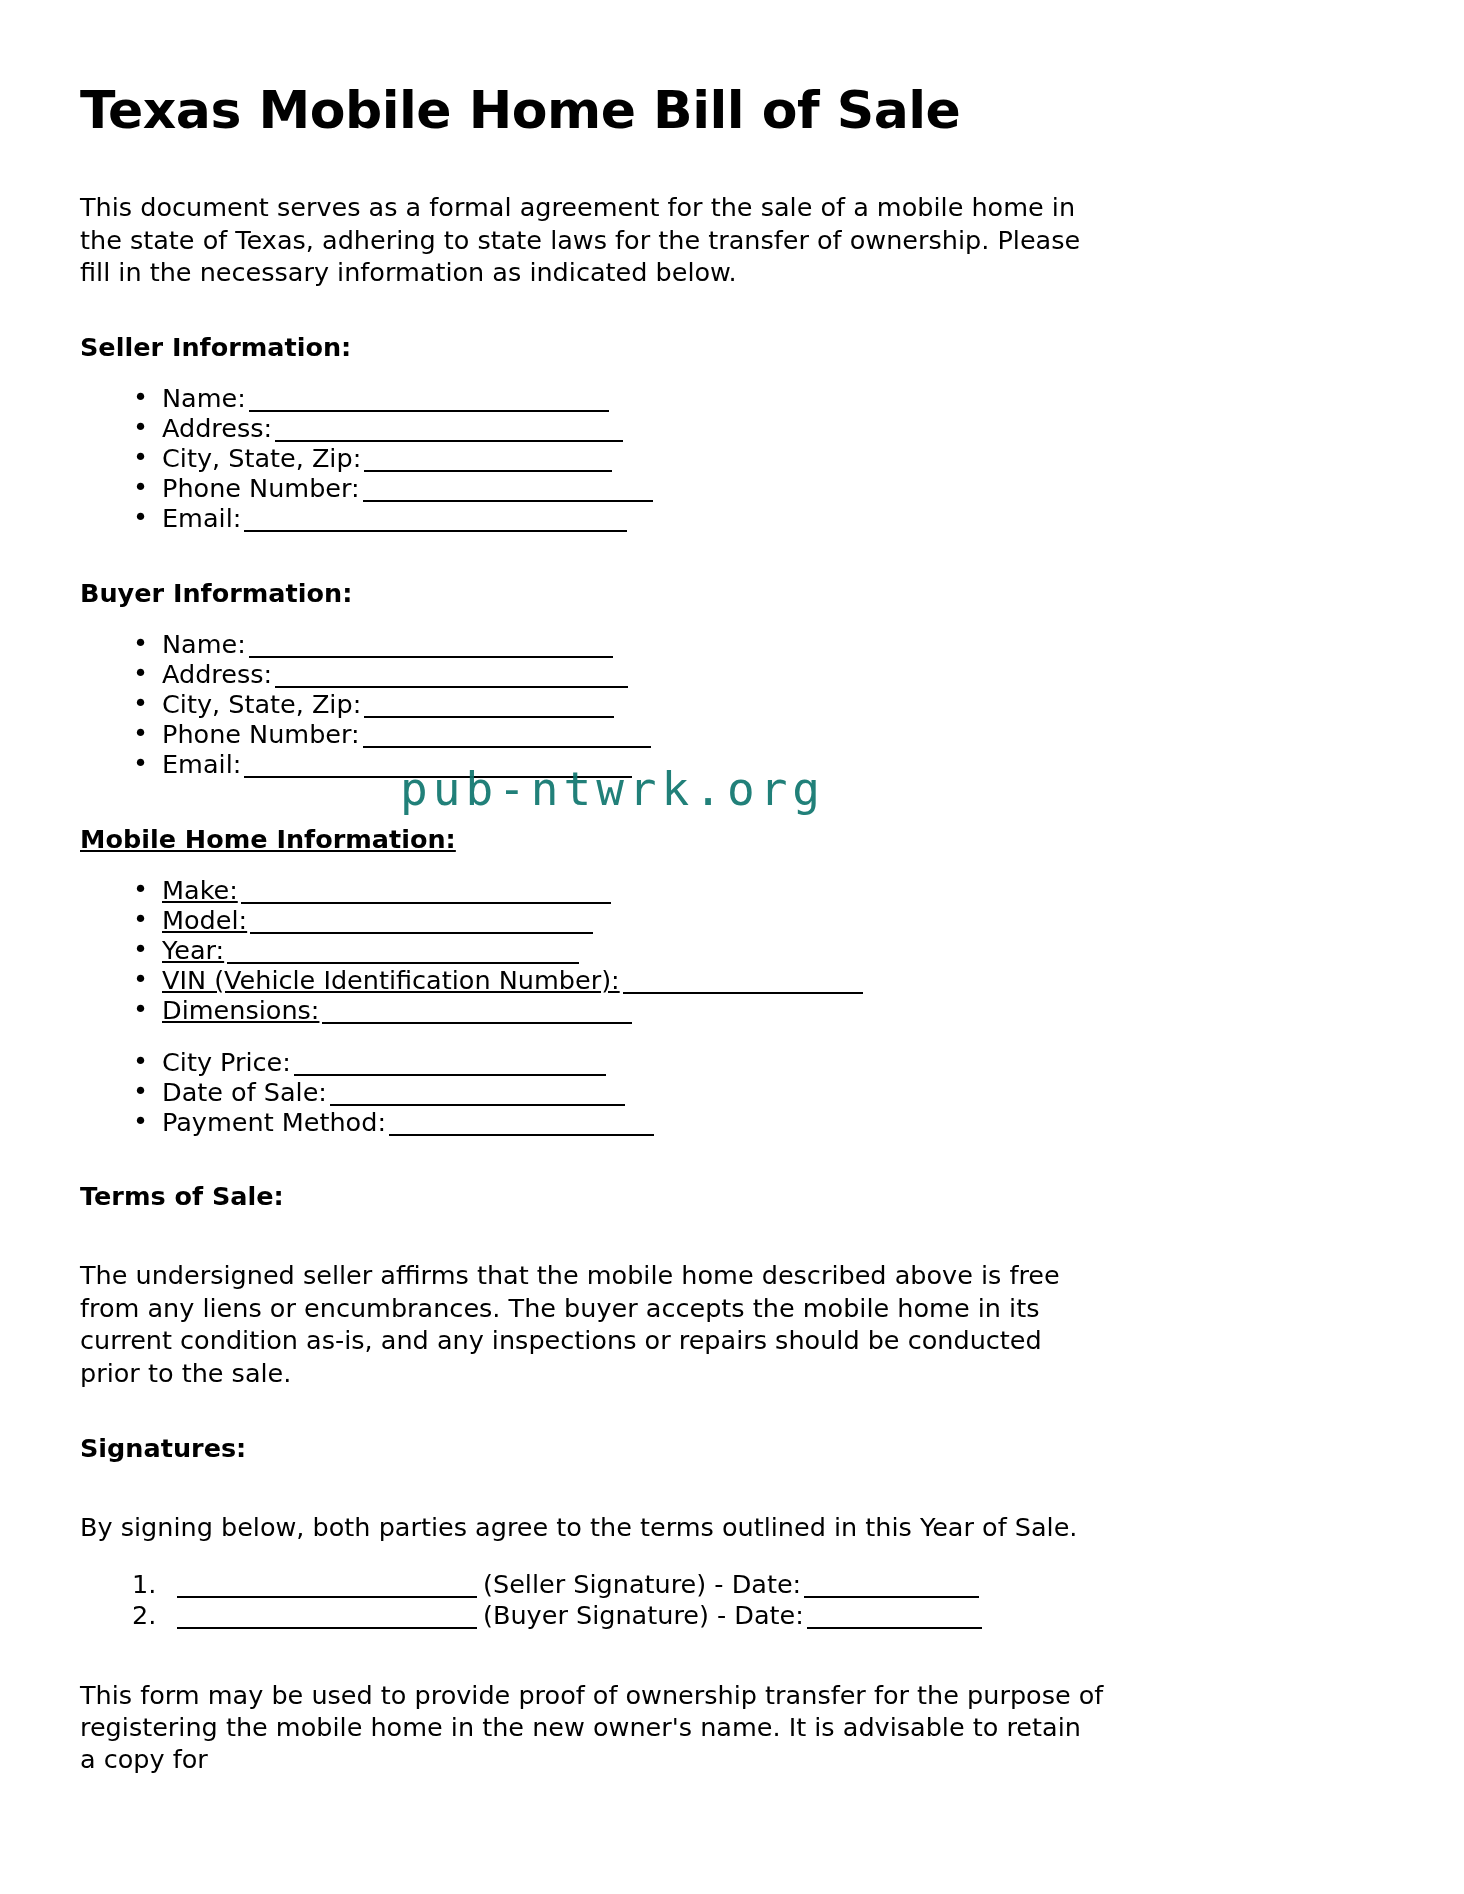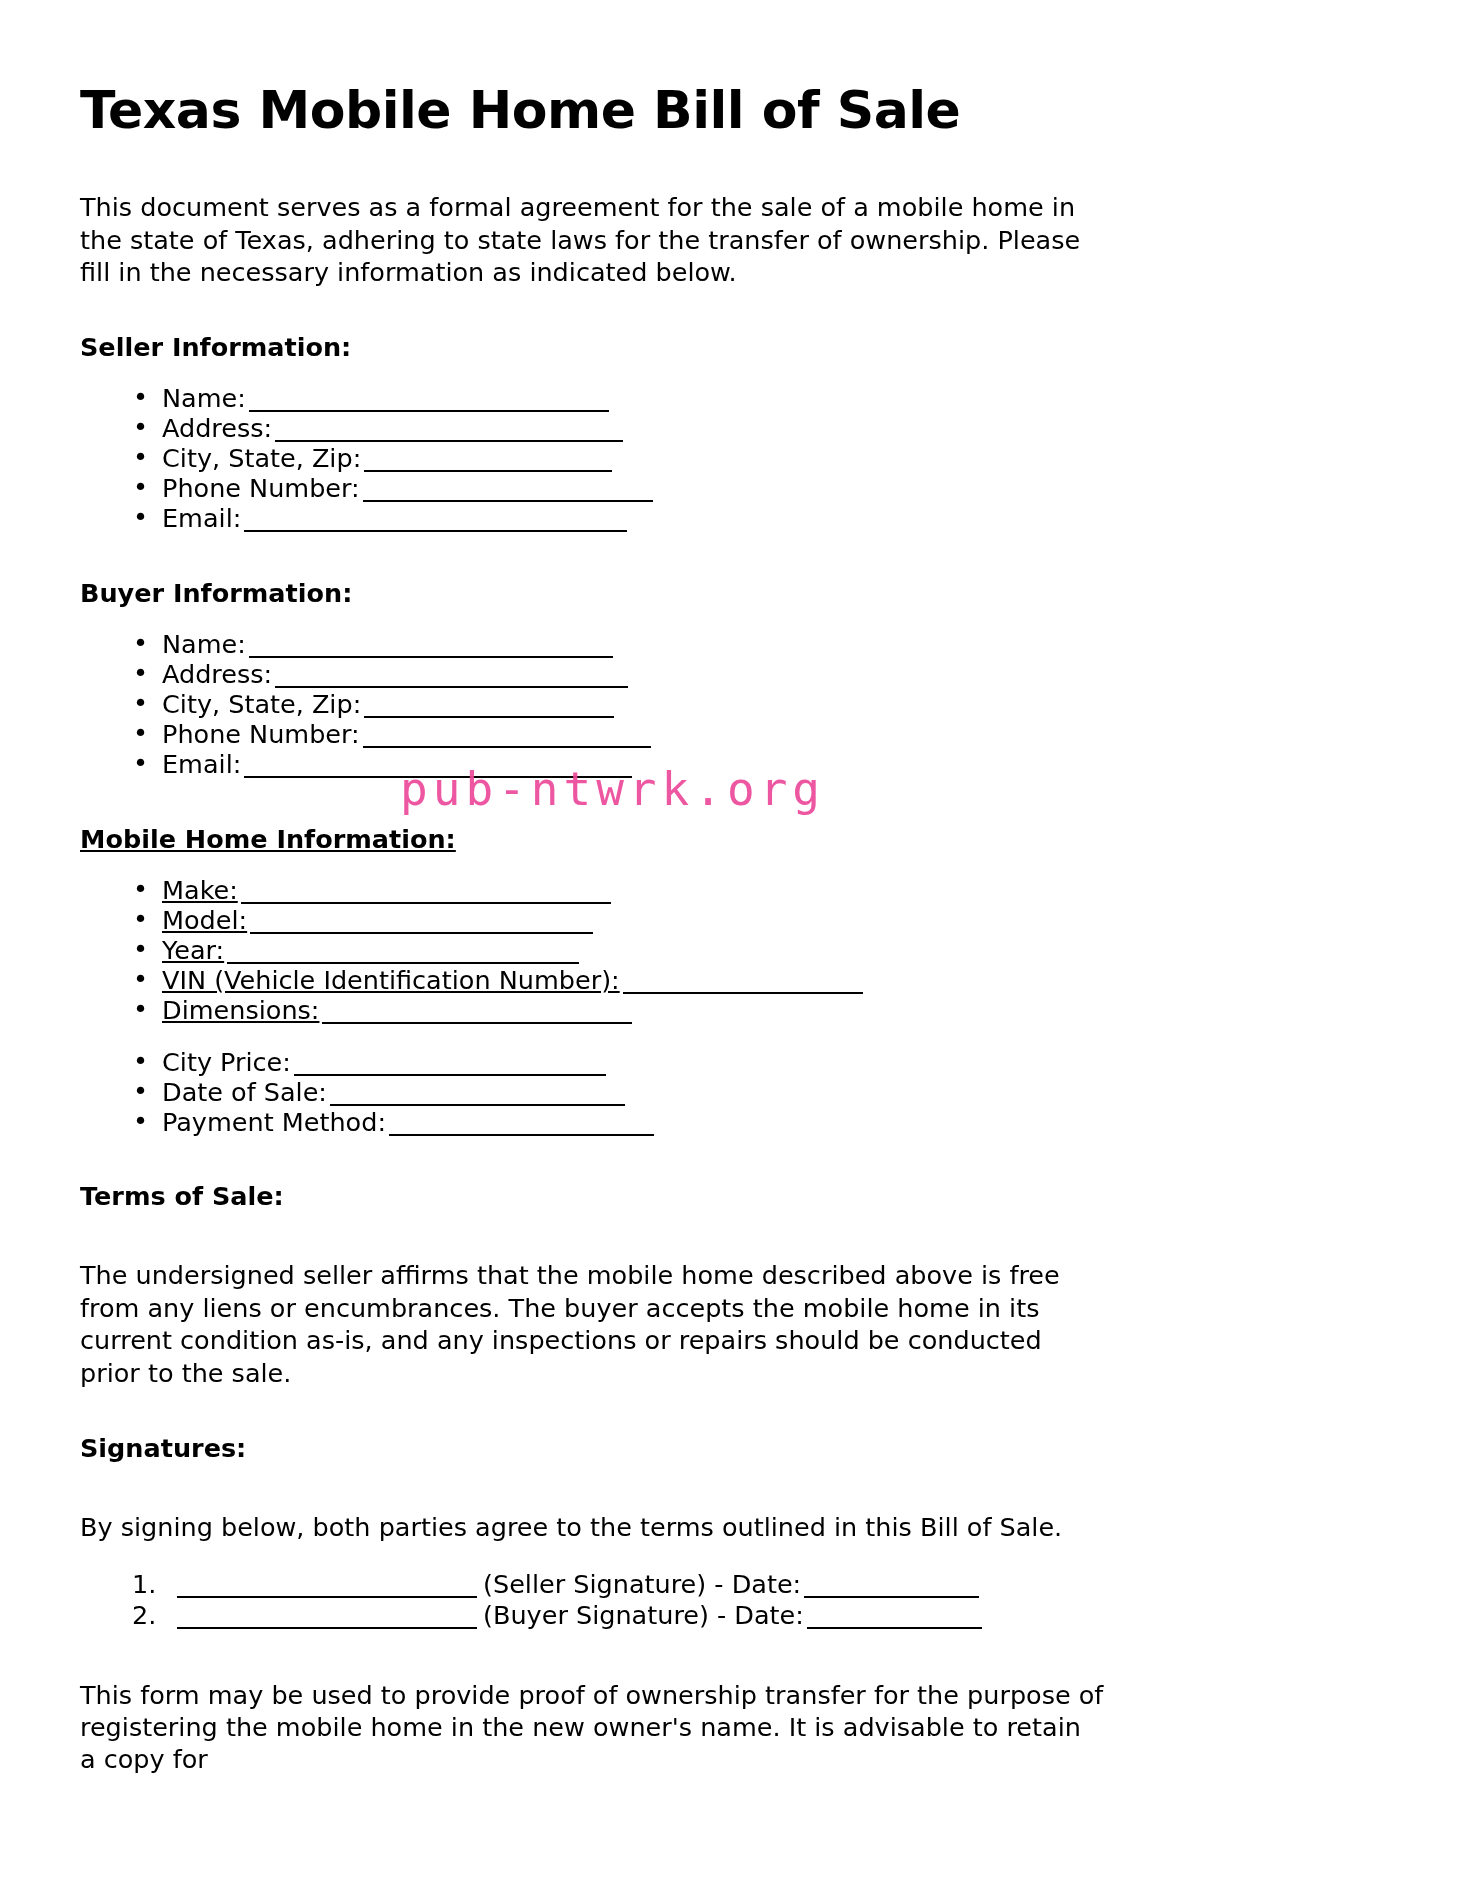--- a/index.html
+++ b/index.html
@@ -98,21 +98,21 @@
   }
   .sig-text { margin-left: 6px; }
 
   .watermark {
     position: absolute;
     left: 400px;
     top: 762px;
     font-family: "DejaVu Sans Mono", monospace;
     font-size: 46px;
     letter-spacing: 5px;
-    color: #ec4899;
+    color: #0f766e;
     opacity: 0.92;
     pointer-events: none;
     white-space: nowrap;
   }
   .mhi-wrap { position: relative; text-decoration: underline; }
 </style>
 </head>
 <body>
 
 <div class="page">
@@ -153,21 +153,21 @@
   <ul class="fields" id="sale-list">
       <li><span>City Price:</span><span class="blank" style="width: 312px;"></span></li>
       <li><span>Date of Sale:</span><span class="blank" style="width: 295px;"></span></li>
       <li><span>Payment Method:</span><span class="blank" style="width: 265px;"></span></li>
     </ul>
 
   <h2 class="section-heading gap-before-heading">Terms of Sale:</h2>
   <p class="para gap-before-para">The undersigned seller affirms that the mobile home described above is free from any liens or encumbrances. The buyer accepts the mobile home in its current condition as-is, and any inspections or repairs should be conducted prior to the sale.</p>
 
   <h2 class="section-heading gap-before-heading">Signatures:</h2>
-  <p class="para gap-before-para">By signing below, both parties agree to the terms outlined in this Bill of Sale.</p>
+  <p class="para gap-before-para">By signing below, both parties agree to the terms outlined in this Year of Sale.</p>
   <ol class="sigs" id="sig-list">
       <li><span class="blank" style="width: 300px;"></span><span class="sig-text">(Seller Signature) - Date:</span><span class="blank" style="width: 175px;"></span></li>
       <li><span class="blank" style="width: 300px;"></span><span class="sig-text">(Buyer Signature) - Date:</span><span class="blank" style="width: 175px;"></span></li>
     </ol>
 
   <p class="para gap-before-para">This form may be used to provide proof of ownership transfer for the purpose of registering the mobile home in the new owner's name. It is advisable to retain a copy for</p>
 
   <div class="watermark">pub-ntwrk.org</div>
 
 </div>

